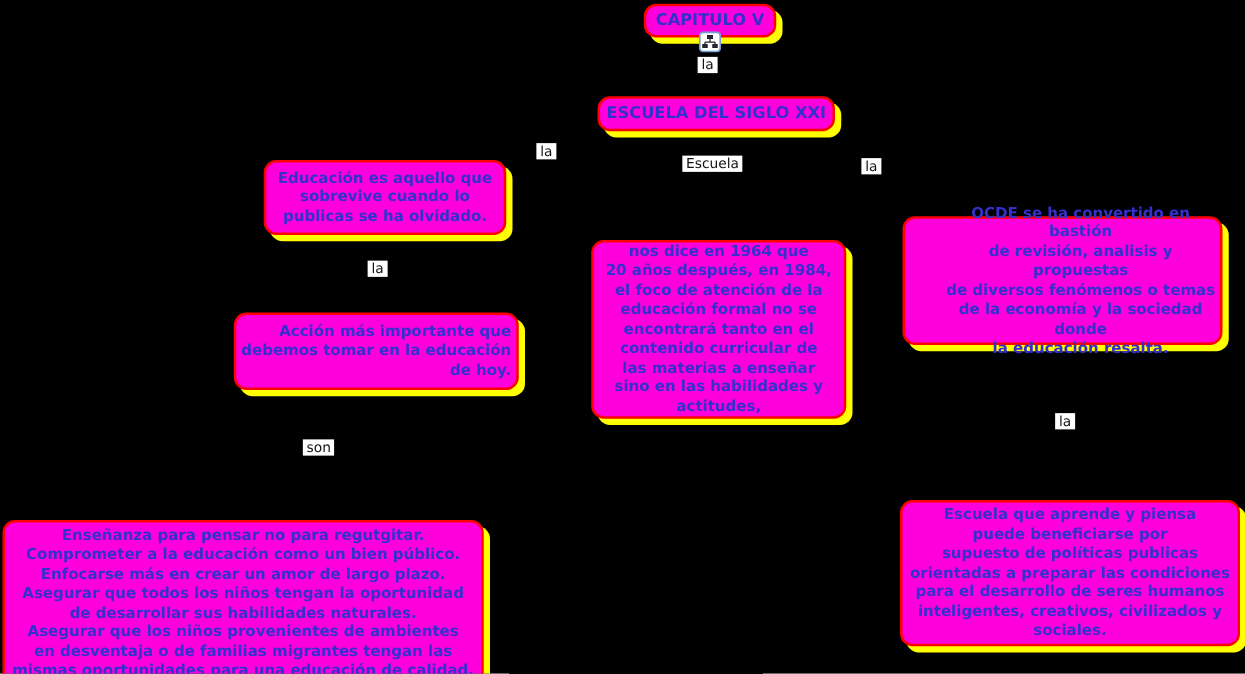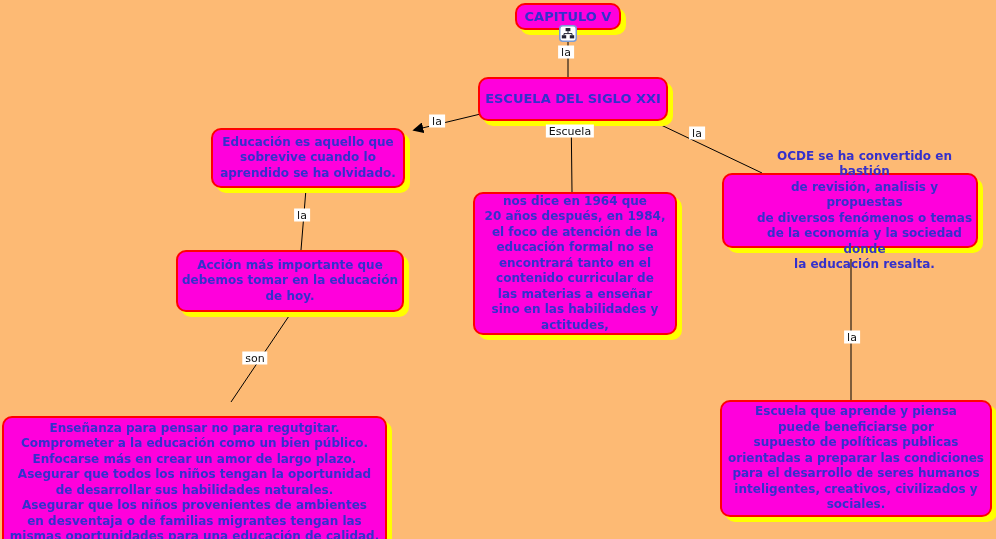--- a/index.html
+++ b/index.html
@@ -1,17 +1,17 @@
 <!DOCTYPE html>
 <html style="--node-fill: #ff00dc; --node-border: #ff0000; --node-shadow: #ffff00; --node-text: #3430cc; --label-color: #111111; --line-color: #000000; --icon-border: #7a9cd4;"><head>
 <meta charset="utf-8">
 <style>
   html,body{margin:0;padding:0;background:#ffffff;}
   .canvas{
-    position:relative;width:996px;height:539px;background:#fdba74;
+    position:relative;width:996px;height:539px;background:#000000;
     font-family:"DejaVu Sans",sans-serif;overflow:hidden;
   }
   .links{position:absolute;left:0;top:0;width:996px;height:539px;}
   .node{
     position:absolute;box-sizing:border-box;
     display:flex;align-items:center;justify-content:center;
     text-align:center;white-space:pre-line;
     background:var(--node-fill,#ff00dc);
     border:2px solid var(--node-border,#ff0000);
     border-radius:10px;
@@ -56,43 +56,43 @@
       <rect x="6.6" y="3" width="4.8" height="3.2" fill="#222233"></rect>
       <line x1="9" y1="6.2" x2="9" y2="8.6" stroke="#222233" stroke-width="1"></line>
       <line x1="5" y1="8.6" x2="13" y2="8.6" stroke="#222233" stroke-width="1"></line>
       <line x1="5" y1="8.6" x2="5" y2="10.2" stroke="#222233" stroke-width="1"></line>
       <line x1="13" y1="8.6" x2="13" y2="10.2" stroke="#222233" stroke-width="1"></line>
       <rect x="2.8" y="10.2" width="4.4" height="3.2" fill="#222233"></rect>
       <rect x="10.8" y="10.2" width="4.4" height="3.2" fill="#222233"></rect>
     </svg>
   </span>
 
-  <div class="node title" style="left:478px;top:77px;width:190px;height:44px;">ESCUELA DEL SIGLO XXI</div>
+  <div class="node title" style="left:478px;top:77px;width:190px;height:28px;">ESCUELA DEL SIGLO XXI</div>
 
   <div class="node" style="left:211px;top:128px;width:194px;height:60px;">Educación es aquello que
 sobrevive cuando lo
-aprendido se ha olvidado.</div>
+publicas se ha olvidado.</div>
 
   <div class="node" style="left:473px;top:192px;width:204px;height:143px;">nos dice en 1964 que
 20 años después, en 1984,
 el foco de atención de la
 educación formal no se
 encontrará tanto en el
 contenido curricular de
 las materias a enseñar
 sino en las habilidades y
 actitudes,</div>
 
-  <div class="node" style="left:722px;top:173px;width:256px;height:75px;padding-left:32px;">OCDE se ha convertido en bastión
+  <div class="node" style="left:722px;top:173px;width:256px;height:103px;padding-left:32px;">OCDE se ha convertido en bastión
 de revisión, analisis y propuestas
 de diversos fenómenos o temas
 de la economía y la sociedad donde
 la educación resalta.</div>
 
-  <div class="node" style="left:176px;top:250px;width:228px;height:62px;">Acción más importante que
+  <div class="node" style="left:187px;top:250px;width:228px;height:62px;text-align:right;">Acción más importante que
 debemos tomar en la educación
 de hoy.</div>
 
   <div class="node" style="left:2px;top:416px;width:385px;height:133px;">Enseñanza para pensar no para regutgitar.
 Comprometer a la educación como un bien público.
 Enfocarse más en crear un amor de largo plazo.
 Asegurar que todos los niños tengan la oportunidad
 de desarrollar sus habilidades naturales.
 Asegurar que los niños provenientes de ambientes
 en desventaja o de familias migrantes tengan las

